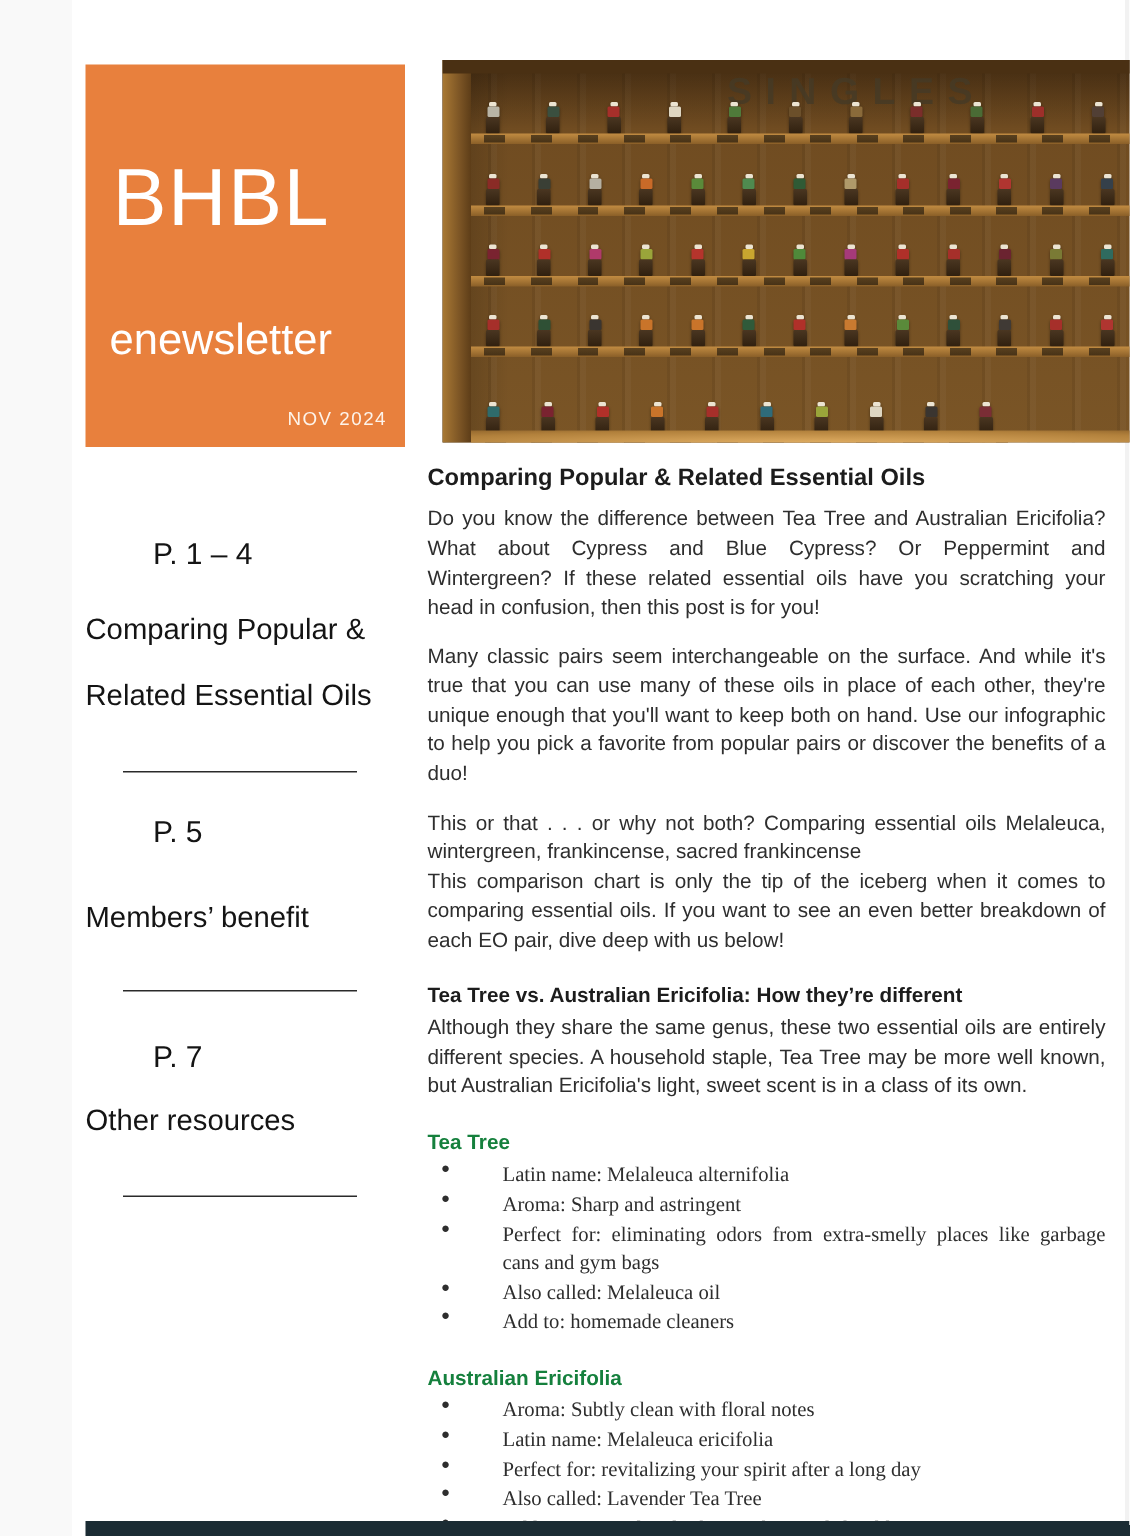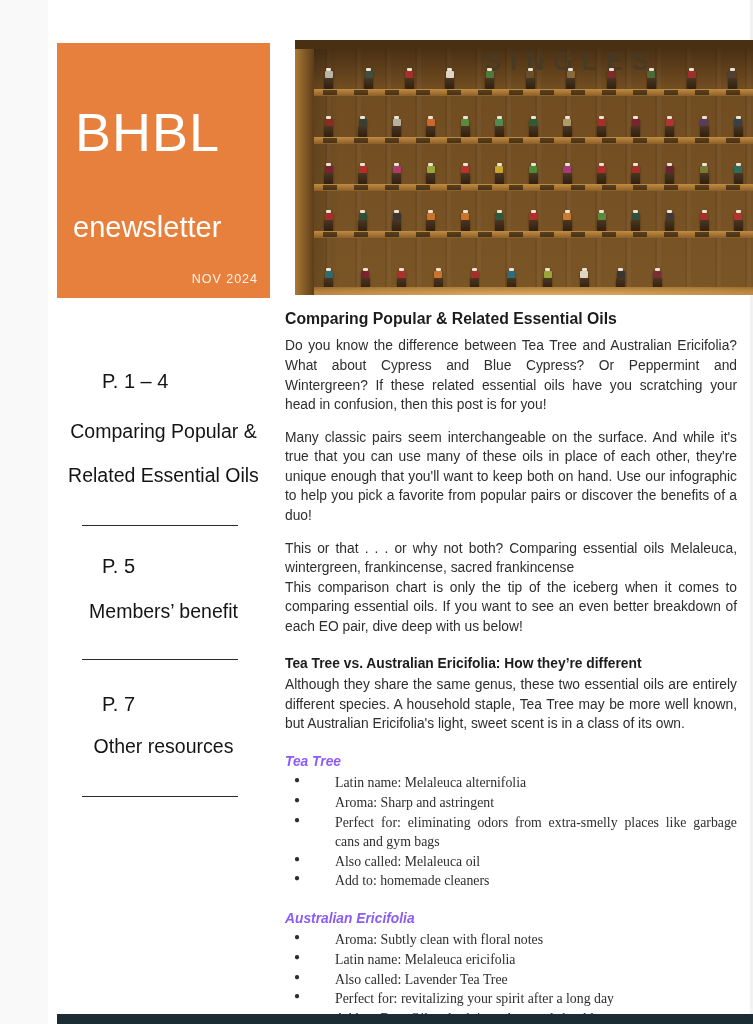--- a/index.html
+++ b/index.html
@@ -36,32 +36,32 @@
   .shelf-unit.u5{top:227px;right:175px;}
   .shelf-unit.u5 .shelf-edge{background:linear-gradient(#dca861,#b2813c);}
   .bottle{display:flex;flex-direction:column;align-items:center;filter:drop-shadow(0 1px 1px rgba(0,0,0,.4));}
   .bottle .captop{width:5px;height:3px;background:#ece4d2;border-radius:1px;}
   .bottle .cap{width:8px;height:7px;border-radius:1px;}
   .bottle .bbody{width:9px;height:11px;background:linear-gradient(#4a3621,#30200f);border-radius:1px;}
 
   
   .toc{position:absolute;left:57px;top:350px;width:213px;color:#141414;}
   .toc .pg{font-size:20px;padding-left:45px;line-height:24px;}
-  .toc .line{font-size:19.5px;text-align:center;line-height:24px;}
+  .toc .line{font-size:19.5px;line-height:24px;}
   .toc .divider{height:0;border-top:1.6px solid #2a2a2a;width:156px;margin-left:25px;}
-  .mt12{margin-top:19px;} .mt18{margin-top:18px;} .mt20{margin-top:20px;} .mt22{margin-top:21px;}
+  .mt12{margin-top:8px;} .mt18{margin-top:18px;} .mt20{margin-top:20px;} .mt22{margin-top:33px;}
   .mt26{margin-top:26px;} .mt28{margin-top:28px;} .mt32{margin-top:32px;} .mt36{margin-top:36px;} .mt38{margin-top:38px;}
 
   
   .article{position:absolute;left:285px;top:308px;width:452px;color:#2e2e2e;font-size:13.8px;line-height:1.42;}
   .article h1{font-size:15.8px;margin:0 0 6px 0;color:#1c1c1c;}
   .article p{margin:0 0 13px 0;text-align:justify;}
   .article p.nogap{margin-bottom:0;}
   .article h2{font-size:13.8px;margin:17px 0 2px 0;color:#1c1c1c;}
-  .article h3{font-size:13.8px;margin:18px 0 2px 0;color:#8b5cf6;font-style:italic;}
+  .article h3{font-size:13.8px;margin:18px 0 2px 0;color:#15803d;}
   .article ul{list-style:none;margin:0;padding:0;font-family:Liberation Serif, serif;}
   .article li{position:relative;padding-left:50px;text-align:justify;}
   .article li::before{content:"●";position:absolute;left:9px;top:0;font-size:10px;}
 
   
   .footer-bar{position:absolute;left:57px;right:0;bottom:0;height:10px;}
 </style>
 </head>
 <body>
 
@@ -469,19 +469,19 @@
     <li>Latin name: Melaleuca alternifolia</li>
     <li>Aroma: Sharp and astringent</li>
     <li>Perfect for: eliminating odors from extra-smelly places like garbage cans and gym bags</li>
     <li>Also called: Melaleuca oil</li>
     <li>Add to: homemade cleaners</li>
   </ul>
   <h3>Australian Ericifolia</h3>
   <ul>
     <li>Aroma: Subtly clean with floral notes</li>
     <li>Latin name: Melaleuca ericifolia</li>
+    <li>Perfect for: revitalizing your spirit after a long day</li>
     <li>Also called: Lavender Tea Tree</li>
-    <li>Perfect for: revitalizing your spirit after a long day</li>
     <li>Add to: Base Oil and rub into chest and shoulders</li>
   </ul>
 </div>
 
 <div class="footer-bar" style="background: rgb(27, 44, 52);"></div>
 
 </body></html>

